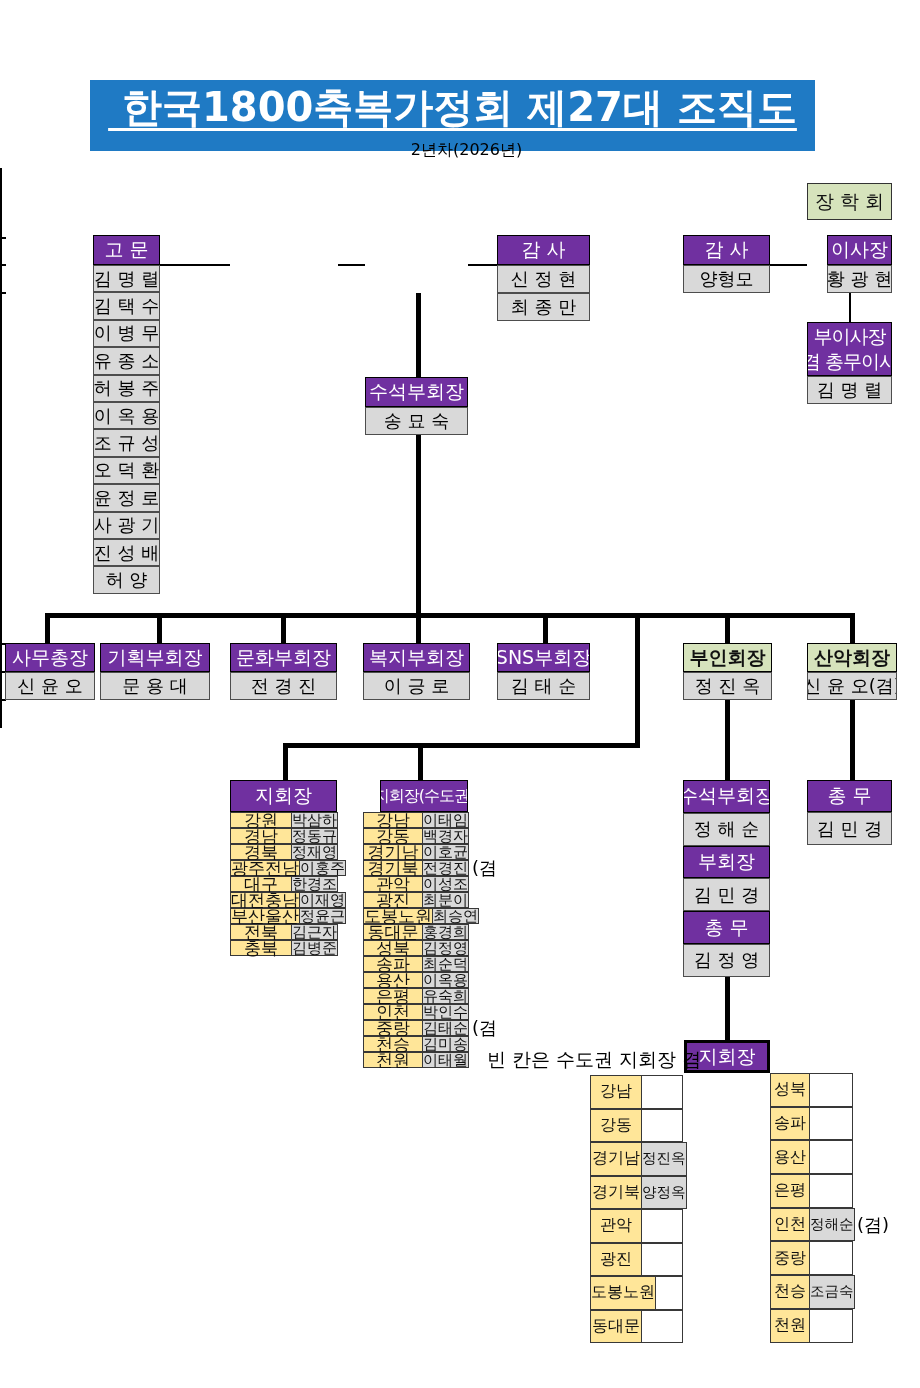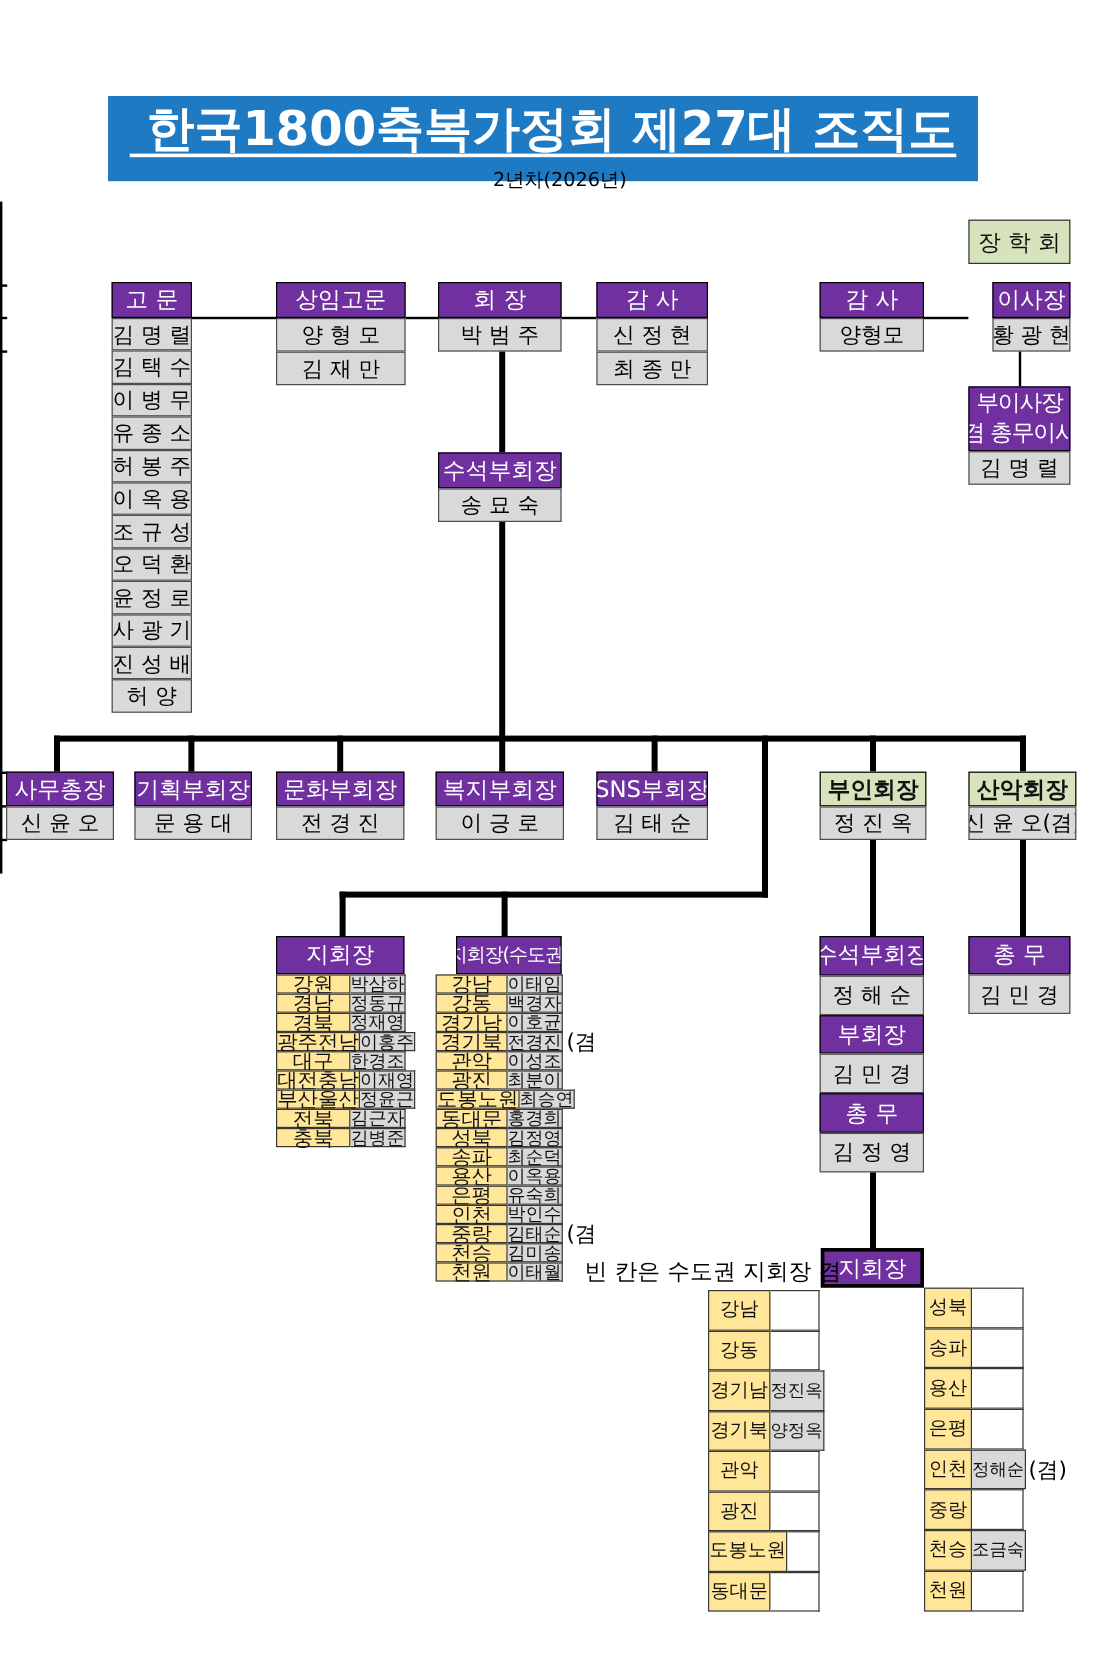--- a/index.html
+++ b/index.html
@@ -23,21 +23,21 @@
   .namecell{background:var(--gray,#D9D9D9);border:1.5px solid #4d4d4d;box-sizing:border-box;
             display:flex;align-items:center;justify-content:center;font-size:18px;color:#000;
             white-space:nowrap;overflow:hidden;}
   .h30{height:30px}.h29{height:29px}.h28{height:28px}.h27{height:27.4px}
   .h32{height:32px}.h33{height:33px}.h54{height:54px}.h328{height:32.8px}
   .greenbox{position:absolute;background:var(--green,#D6E3BC);border:1.6px solid #333;
             display:flex;align-items:center;justify-content:center;font-size:19px;box-sizing:border-box;}
   
   .srbox{position:absolute;top:643px;}
   .sr div.srbox:nth-of-type(1){left:5px;width:90px;}
-  .sr div.srbox:nth-of-type(2){left:112px;width:98px;}
+  .sr div.srbox:nth-of-type(2){left:100px;width:110px;}
   .sr div.srbox:nth-of-type(3){left:230px;width:107px;}
   .sr div.srbox:nth-of-type(4){left:363px;width:107px;}
   .sr div.srbox:nth-of-type(5){left:497px;width:93px;}
   .sr div.srbox:nth-of-type(6){left:683px;width:89px;}
   .sr div.srbox:nth-of-type(7){left:807px;width:90px;}
   
   .lrow{display:flex;position:relative;box-sizing:border-box;}
   .r334{height:16px}.r335{height:33.5px}.r337{height:33.7px}
   .rg{background:var(--yellow,#FFE699);border:1.5px solid #383838;box-sizing:border-box;
       display:flex;align-items:center;justify-content:center;font-size:17px;white-space:nowrap;
@@ -92,36 +92,21 @@
         <div class="namecell h27">이 옥 용</div>
         <div class="namecell h27">조 규 성</div>
         <div class="namecell h27">오 덕 환</div>
         <div class="namecell h27">윤 정 로</div>
         <div class="namecell h27">사 광 기</div>
         <div class="namecell h27">진 성 배</div>
         <div class="namecell h27">허    양</div>
       </div>
   </div>
 
-  <div class="orgbox" style="left:230px;top:235px;width:108px;">
-    <div class="hdr h30">상임고문</div>
-    <div>
-
-    <div class="namecell h28">양 형 모</div>
-        <div class="namecell h28">김 재 만</div>
-      </div>
-  </div>
-
-  <div class="orgbox" style="left:365px;top:235px;width:103px;">
-    <div class="hdr h30">회  장</div>
-    <div>
-
-    <div class="namecell h28">박 범 주</div>
-      </div>
-  </div>
+
 
   <div class="orgbox" style="left:497px;top:235px;width:93px;">
     <div class="hdr h30">감   사</div>
     <div>
 
     <div class="namecell h28">신 정 현</div>
         <div class="namecell h28">최 종 만</div>
       </div>
   </div>
 

